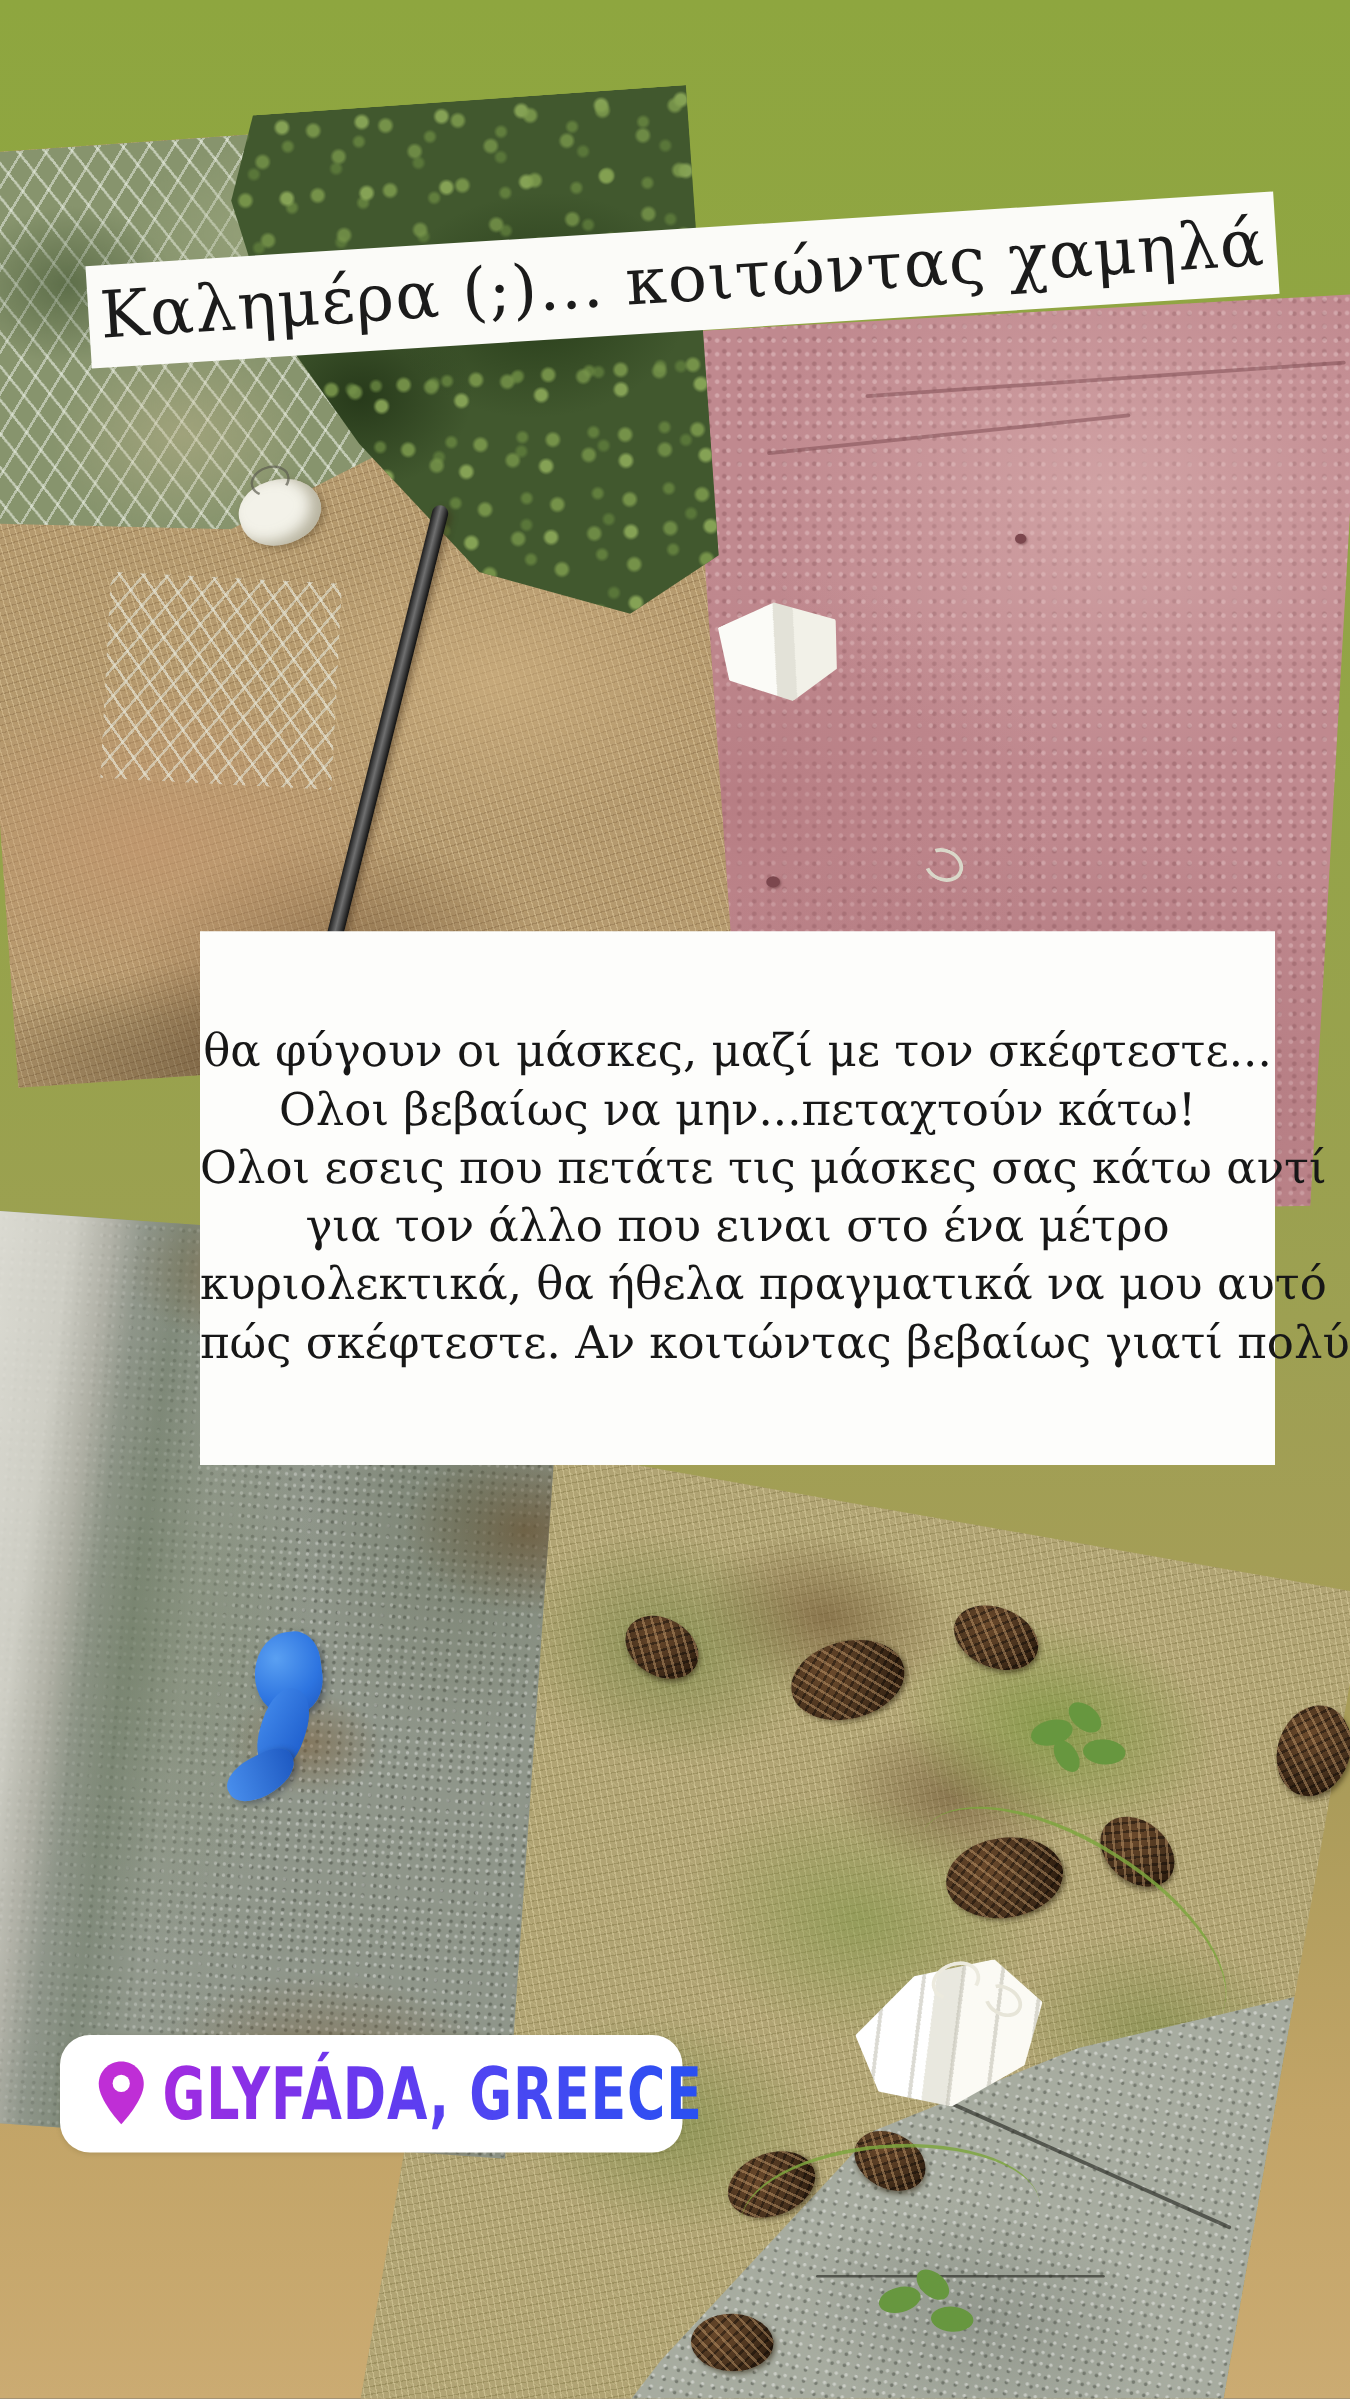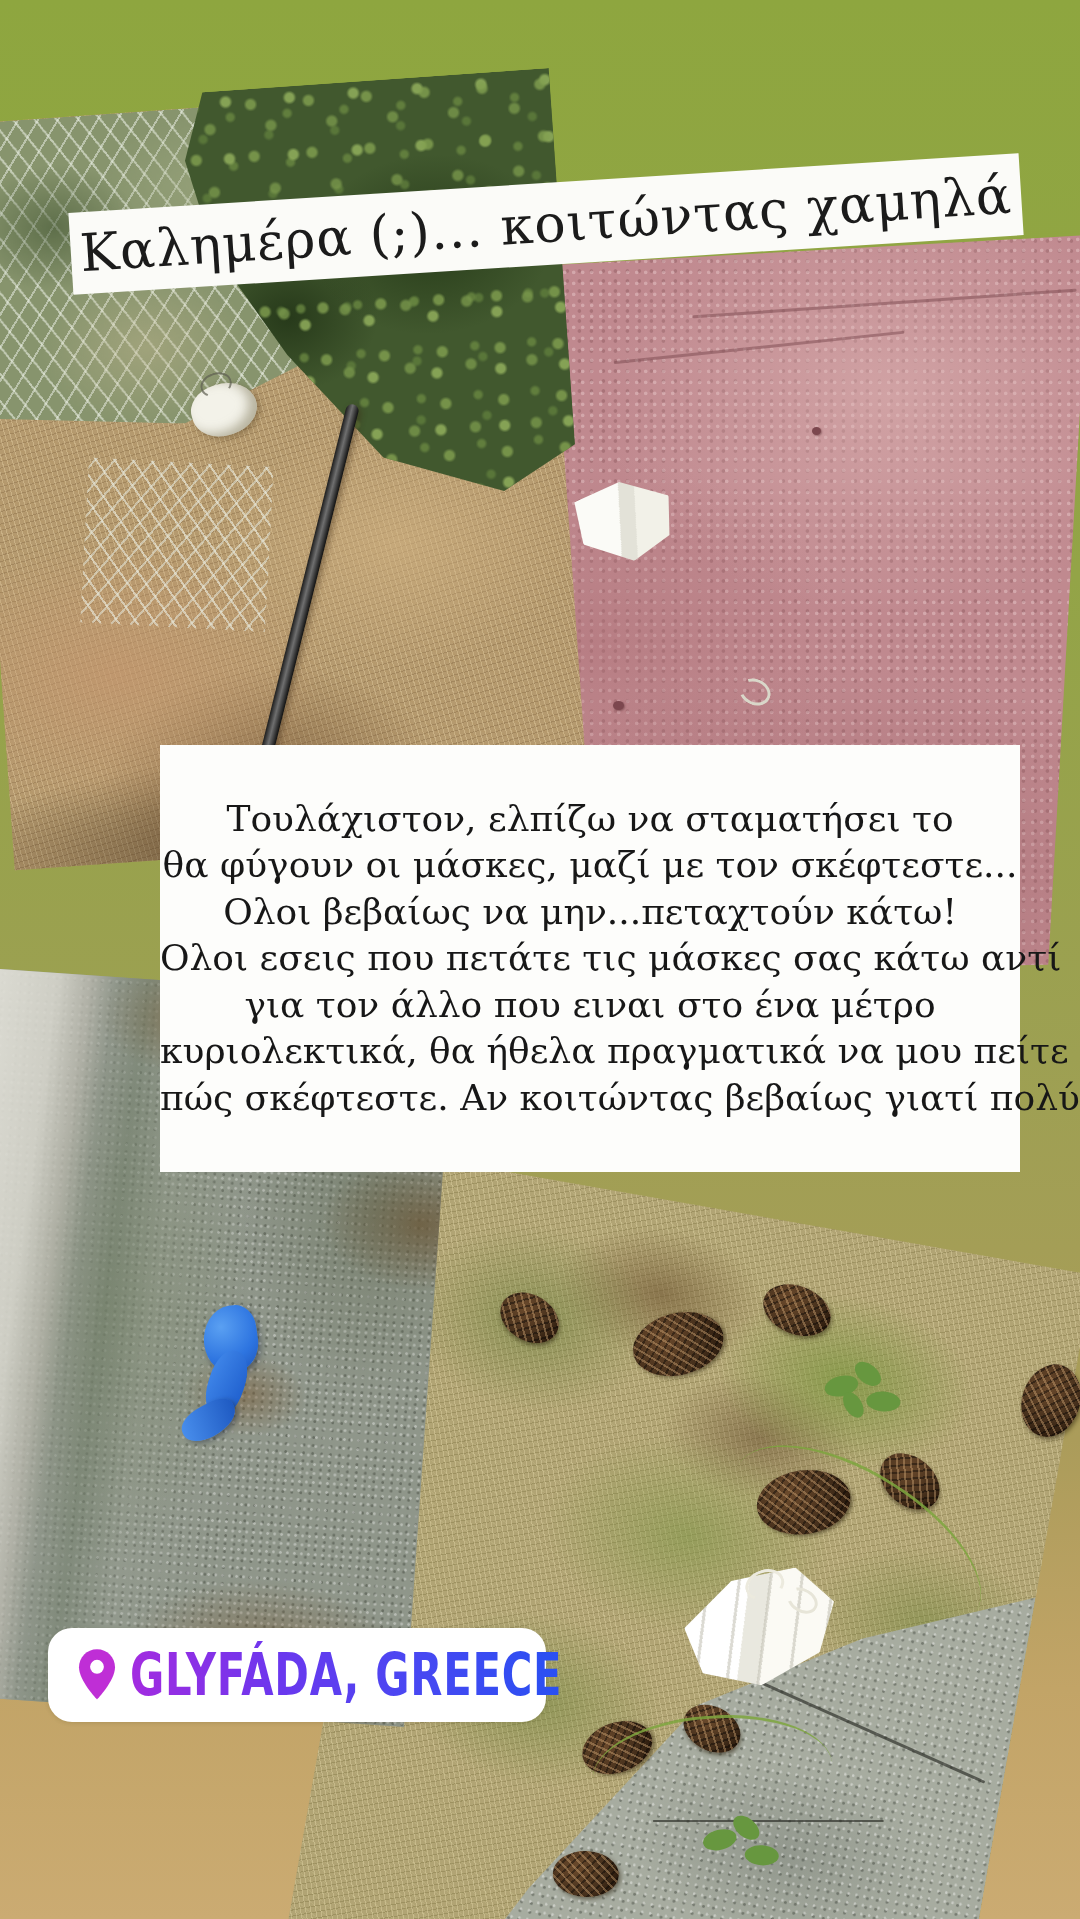--- a/index.html
+++ b/index.html
@@ -255,26 +255,25 @@
     <div class="mask-d"></div>
     <div class="mask-d-loop-1"></div>
     <div class="mask-d-loop-2"></div>
   </div>
 
   <div class="title-banner">
     <span>Καλημέρα (;)... κοιτώντας χαμηλά</span>
   </div>
 
   <div class="message-box">
-    <div class="line">Τουλάχιστον, ελπίζω να σταματήσει το</div>
     <div class="line">θα φύγουν οι μάσκες, μαζί με τον σκέφτεστε...</div>
     <div class="line">Ολοι βεβαίως να μην...πεταχτούν κάτω!</div>
     <div class="line">Ολοι εσεις που πετάτε τις μάσκες σας κάτω αντί</div>
     <div class="line">για τον άλλο που ειναι στο ένα μέτρο</div>
-    <div class="line">κυριολεκτικά,  θα ήθελα πραγματικά να μου πείτε</div>
+    <div class="line">κυριολεκτικά,  θα ήθελα πραγματικά να μου αυτό</div>
     <div class="line">πώς σκέφτεστε. Αν κοιτώντας βεβαίως γιατί πολύ</div>
   </div>
 
   <div class="location-sticker">
     <span class="pin-wrap">
       <svg width="46" height="56" viewBox="0 0 24 29">
         <path d="M12 1C6.7 1 2.6 5.2 2.6 10.4c0 7 9.4 16.8 9.4 16.8s9.4-9.8 9.4-16.8C21.4 5.2 17.3 1 12 1z" fill="#bf2ed6"></path>
         <circle cx="12" cy="10.2" r="3.6" fill="#ffffff"></circle>
       </svg>
     </span>

